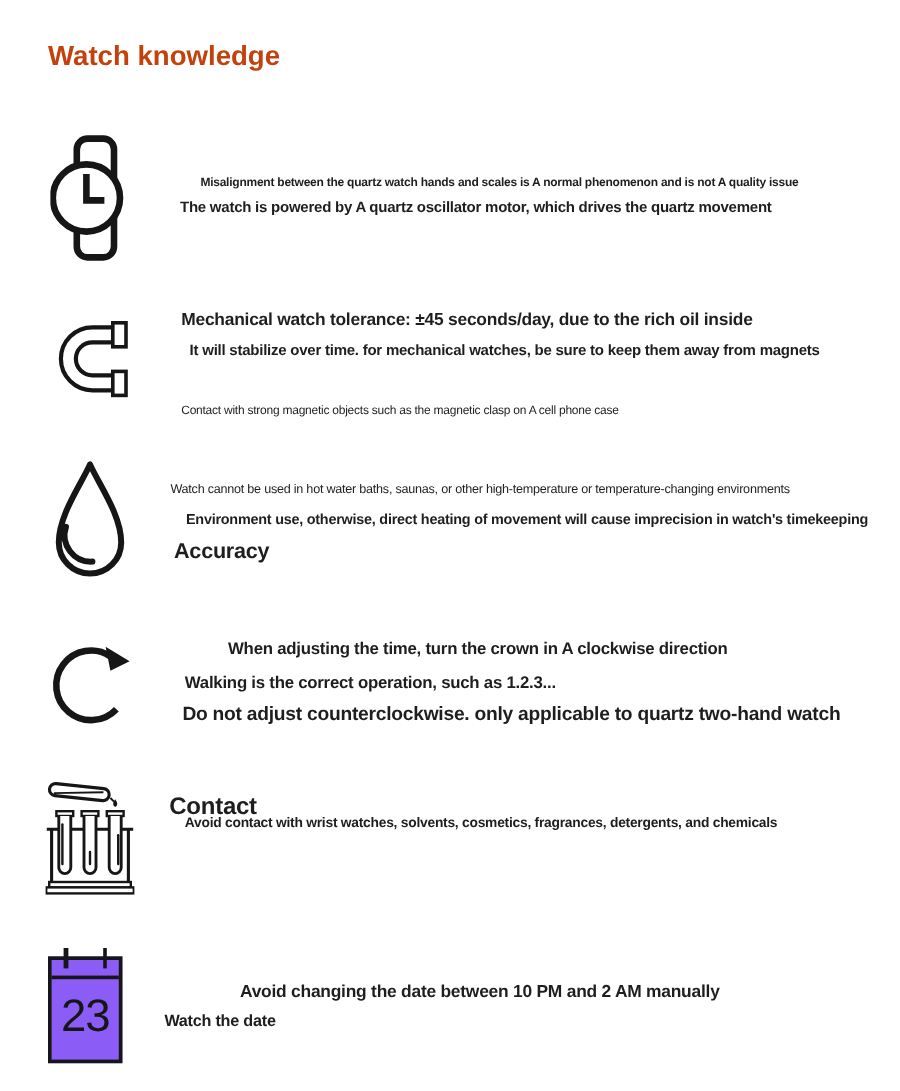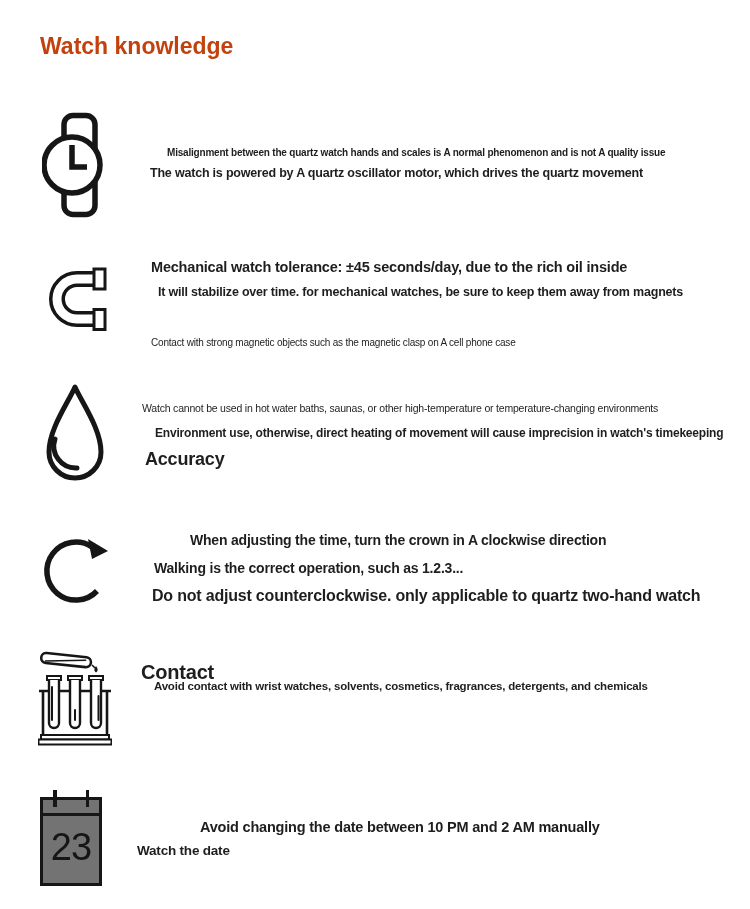--- a/index.html
+++ b/index.html
@@ -36,21 +36,21 @@
   .icon { position:absolute; }
   #icon-watch  { left:42px; top:112px; width:62px; height:106px; }
   #icon-magnet { left:48px; top:266px; width:60px; height:66px; }
   #icon-drop   { left:42px; top:383px; width:66px; height:104px; }
   #icon-arrow  { left:40px; top:527px; width:72px; height:85px; }
   #icon-tubes  { left:38px; top:650px; width:74px; height:96px; }
 
   
   .calendar {
     position:absolute; left:40px; top:797px; width:56px; height:83px;
-    border:3.5px solid #161616; background:#737373;
+    border:3.5px solid #161616; background:#8b5cf6;
   }
   .cal-header { height:13px; border-bottom:3.5px solid #161616; }
   .cal-tick { position:absolute; top:-10px; width:3.5px; height:17px; background:#161616; }
   .cal-tick-left  { left:10px; }
   .cal-tick-right { right:10px; }
   .cal-day {
     text-align:center; font-size:38px; font-weight:400; color:#161616;
     line-height:62px; letter-spacing:-1px;
   }
 </style>

